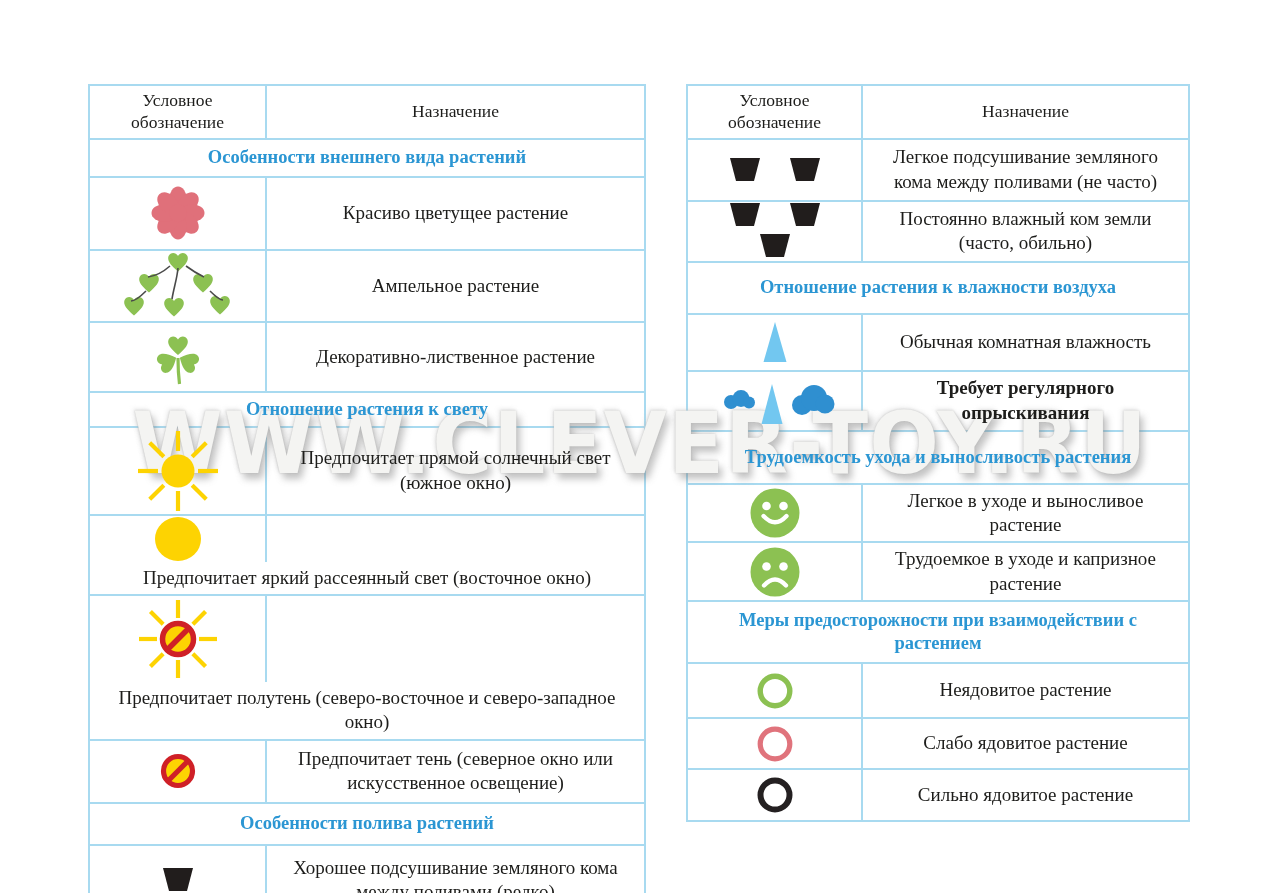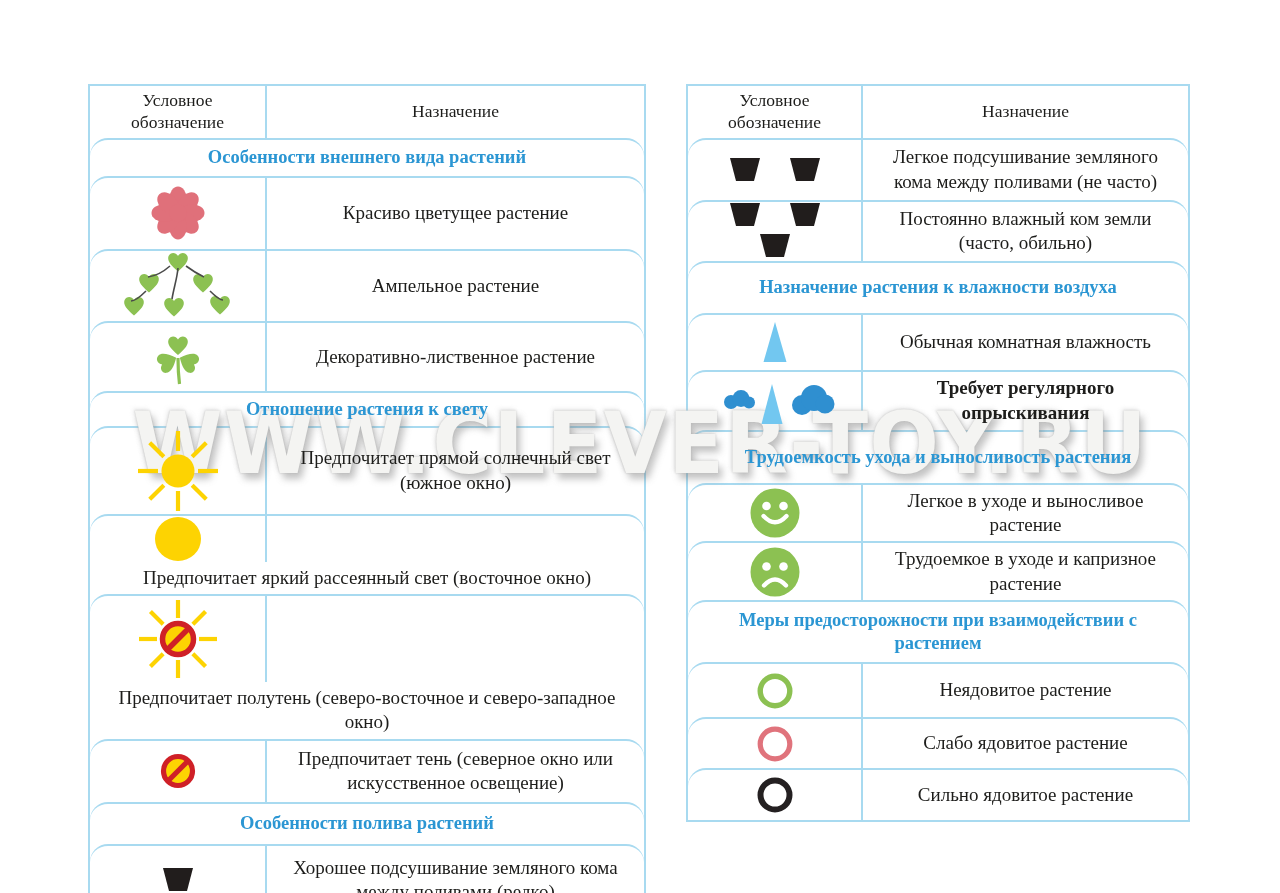--- a/index.html
+++ b/index.html
@@ -10,21 +10,21 @@
     height: 893px;
     background: #ffffff;
     overflow: hidden;
     font-family: "Liberation Serif", "DejaVu Serif", serif;
   }
   .legend-table {
     position: absolute;
     border: 2px solid var(--border);
     background: #ffffff;
   }
-  .row { display: flex; align-items: stretch; border-radius: 18px; }
+  .row { display: flex; align-items: stretch; }
   .row + .row { border-top: 2px solid var(--border); }
   .cell-sym {
     display: flex; align-items: center; justify-content: center;
     border-right: 2px solid var(--border);
     flex: none;
   }
   .cell-txt {
     flex: 1;
     display: flex; align-items: center; justify-content: center;
     text-align: center;
@@ -285,21 +285,21 @@
               </g>
             </svg>
           </span>
         </div>
         <div class="cell-txt">
           <span class="ztext">Постоянно влажный ком земли (часто, обильно)</span>
         </div>
       </div>
       <div class="row" style="min-height: 52px;">
         <div class="section-cell">
-          <span class="ztext">Назначение растения к влажности воздуха</span>
+          <span class="ztext">Отношение растения к влажности воздуха</span>
         </div>
       </div>
       <div class="row" style="min-height: 57px;">
         <div class="cell-sym" style="width: 175px;">
           <span class="sym-icon">
             <svg width="28" height="44" viewBox="0 0 28 44">
               <polygon points="14,2 25.5,42 2.5,42" fill="#72c7f0"></polygon>
             </svg>
           </span>
         </div>

